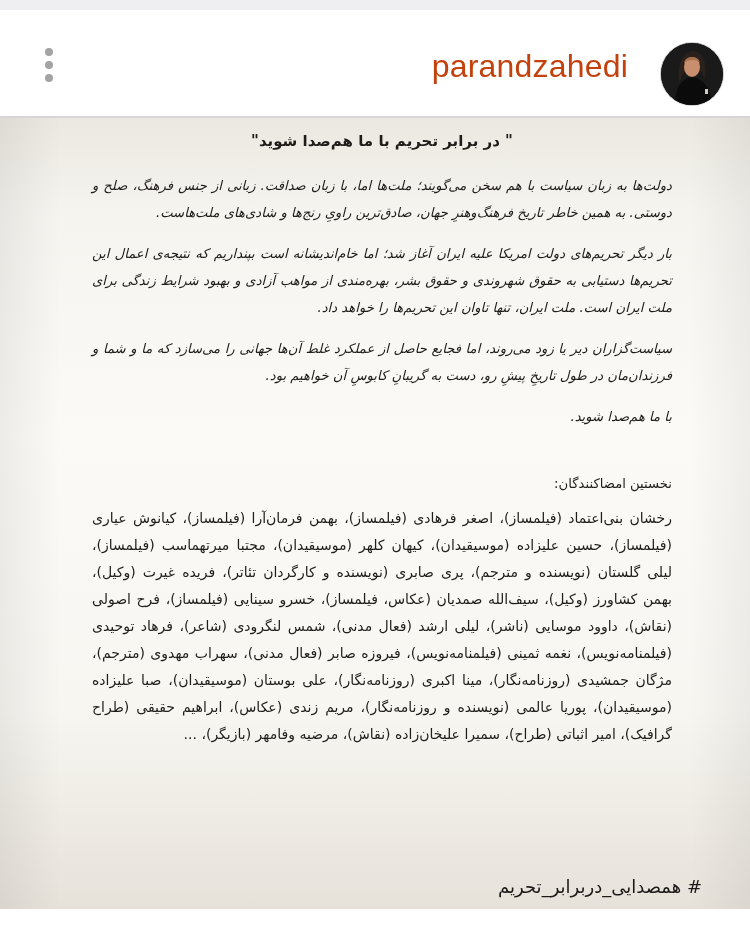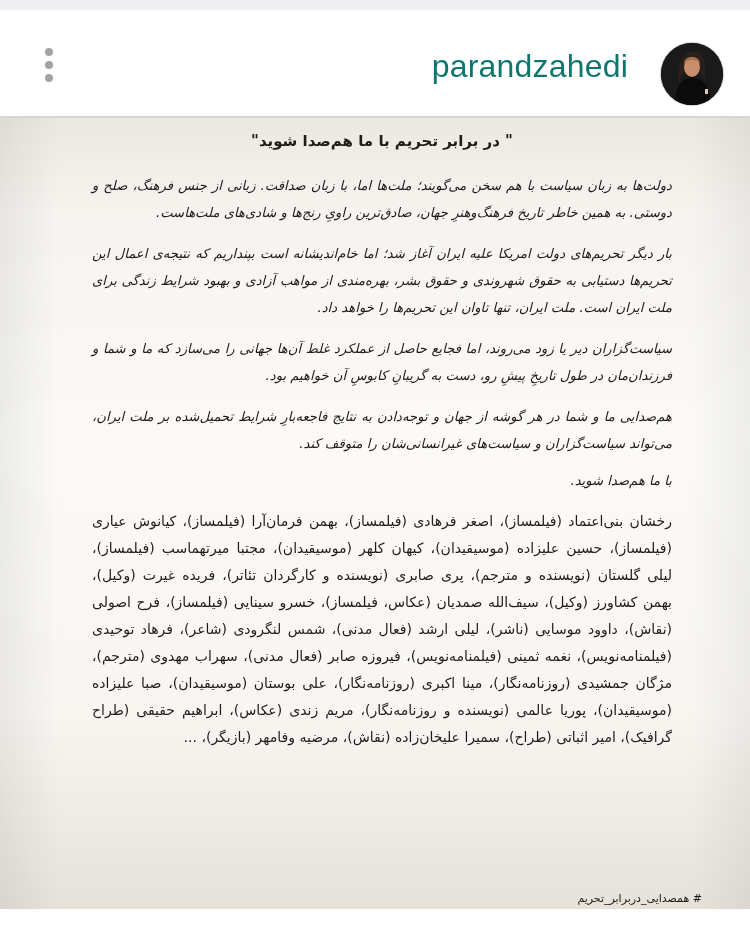--- a/index.html
+++ b/index.html
@@ -1,32 +1,32 @@
 <!DOCTYPE html>
 <html><head>
 <meta charset="utf-8">
 <style>
   html, body { margin:0; padding:0; }
   body { width:750px; height:926px; overflow:hidden; background:#ffffff; font-family:"DejaVu Sans", sans-serif; position:relative; }
   .topstrip { position:absolute; left:0; top:0; width:750px; height:10px; background:#efeff1; }
   .header { position:absolute; left:0; top:10px; width:750px; height:106px; background:#ffffff; border-bottom:2px solid #d8d6d2; }
   .more { position:absolute; left:42px; top:38px; width:14px; height:44px; cursor:pointer; }
   .more span { display:block; width:8px; height:8px; border-radius:50%; background:#a3a3a3; margin:0 auto 5px auto; }
-  .username { position:absolute; right:122px; top:38px; font-family:"Liberation Sans", sans-serif; font-size:32px; color:#0f766e; letter-spacing:0.2px; cursor:pointer; }
+  .username { position:absolute; right:122px; top:38px; font-family:"Liberation Sans", sans-serif; font-size:32px; color:#c2410c; letter-spacing:0.2px; cursor:pointer; }
   .avatar { position:absolute; right:26px; top:32px; width:62px; height:62px; border-radius:50%; overflow:hidden; background:radial-gradient(circle at 45% 30%, #b9805f 0 14%, #3a2a22 15% 30%, #151515 55%, #080808 100%); border:1px solid #cfcfcf; cursor:pointer; }
   .avatar svg { width:100%; height:100%; display:block; }
   .post { position:absolute; left:0; top:118px; width:750px; height:791px; background:linear-gradient(180deg,#ebe8e1 0%, #f6f4ef 12%, #fbfaf6 40%, #f8f6f1 75%, #e6e2da 100%); overflow:hidden; }
   .post::before { content:""; position:absolute; inset:0; background:linear-gradient(90deg, rgba(0,0,0,0.06) 0%, rgba(0,0,0,0) 8%, rgba(0,0,0,0) 92%, rgba(0,0,0,0.05) 100%); pointer-events:none; }
   .doc { position:absolute; left:92px; right:78px; top:10px; direction:rtl; color:#1f1c1a; font-family:"DejaVu Sans", sans-serif; }
   .title { text-align:center; font-weight:bold; font-size:15px; margin:4px 0 22px 0; }
   .p { font-size:13.2px; line-height:27px; margin:0 0 14px 0; text-align:justify;font-style:italic; }
   .p.sm { margin-bottom:10px; }
   .signers-label { font-size:13.2px; margin:46px 0 14px 12px; }
   .signers { font-size:14px; line-height:27px; text-align:justify; }
-  .hashtag { position:absolute; right:48px; bottom:4px; direction:rtl; font-size:11px; color:#1c1a18; cursor:pointer; }
+  .hashtag { position:absolute; right:48px; bottom:12px; direction:rtl; font-size:18px; color:#1c1a18; cursor:pointer; }
   .bottom { position:absolute; left:0; top:909px; width:750px; height:17px; background:#ffffff; }
 </style>
 </head>
 <body>
 
 <div class="topstrip"></div>
 
 <div class="header">
   <div class="more">
     <span></span>
@@ -45,20 +45,20 @@
     </svg>
   </div>
 </div>
 
 <div class="post">
   <div class="doc">
     <div class="title">" در برابر تحریم با ما هم‌صدا شوید"</div>
     <p class="p">دولت‌ها به زبان سیاست با هم سخن می‌گویند؛ ملت‌ها اما، با زبان صداقت. زبانی از جنس فرهنگ، صلح و دوستی. به همین خاطر تاریخ فرهنگ‌وهنرِ جهان، صادق‌ترین راویِ رنج‌ها و شادی‌های ملت‌هاست.</p>
     <p class="p">بار دیگر تحریم‌های دولت امریکا علیه ایران آغاز شد؛ اما خام‌اندیشانه است بپنداریم که نتیجه‌ی اعمال این تحریم‌ها دستیابی به حقوق شهروندی و حقوق بشر، بهره‌مندی از مواهب آزادی و  بهبود شرایط زندگی برای ملت ایران است. ملت ایران، تنها تاوان این تحریم‌ها را خواهد داد.</p>
     <p class="p">سیاست‌گزاران دیر یا زود می‌روند، اما فجایع حاصل از عملکرد غلط آن‌ها جهانی را می‌سازد که ما و شما و فرزندان‌مان در طول تاریخِ پیشِ رو، دست به گریبانِ کابوسِ آن خواهیم بود.</p>
-    <p class="p sm">هم‌صدایی ما و شما در هر گوشه از جهان و توجه‌دادن به نتایج فاجعه‌بارِ شرایط تحمیل‌شده بر ملت ایران، می‌تواند سیاست‌گزاران و سیاست‌های غیرانسانی‌شان را متوقف کند.</p>
     <p class="p">با ما هم‌صدا شوید.</p>
+    <div class="signers-label">نخستین امضاکنندگان:</div>
     <div class="signers">رخشان بنی‌اعتماد (فیلمساز)، اصغر فرهادی (فیلمساز)، بهمن فرمان‌آرا (فیلمساز)، کیانوش عیاری (فیلمساز)، حسین علیزاده (موسیقیدان)، کیهان کلهر (موسیقیدان)، مجتبا میرتهماسب (فیلمساز)، لیلی گلستان (نویسنده و مترجم)، پری صابری (نویسنده و کارگردان تئاتر)، فریده غیرت (وکیل)، بهمن کشاورز (وکیل)، سیف‌الله صمدیان (عکاس، فیلمساز)، خسرو سینایی (فیلمساز)، فرح اصولی (نقاش)، داوود موسایی (ناشر)، لیلی ارشد (فعال مدنی)، شمس لنگرودی (شاعر)، فرهاد توحیدی (فیلمنامه‌نویس)، نغمه ثمینی (فیلمنامه‌نویس)، فیروزه صابر (فعال مدنی)، سهراب مهدوی (مترجم)، مژگان جمشیدی (روزنامه‌نگار)، مینا اکبری (روزنامه‌نگار)، علی بوستان (موسیقیدان)، صبا علیزاده (موسیقیدان)، پوریا عالمی (نویسنده و روزنامه‌نگار)، مریم زندی (عکاس)، ابراهیم حقیقی (طراح گرافیک)، امیر اثباتی (طراح)، سمیرا علیخان‌زاده (نقاش)، مرضیه وفامهر (بازیگر)، ...</div>
   </div>
   <div class="hashtag"># همصدایی_دربرابر_تحریم</div>
 </div>
 
 <div class="bottom"></div>
 
 </body></html>

